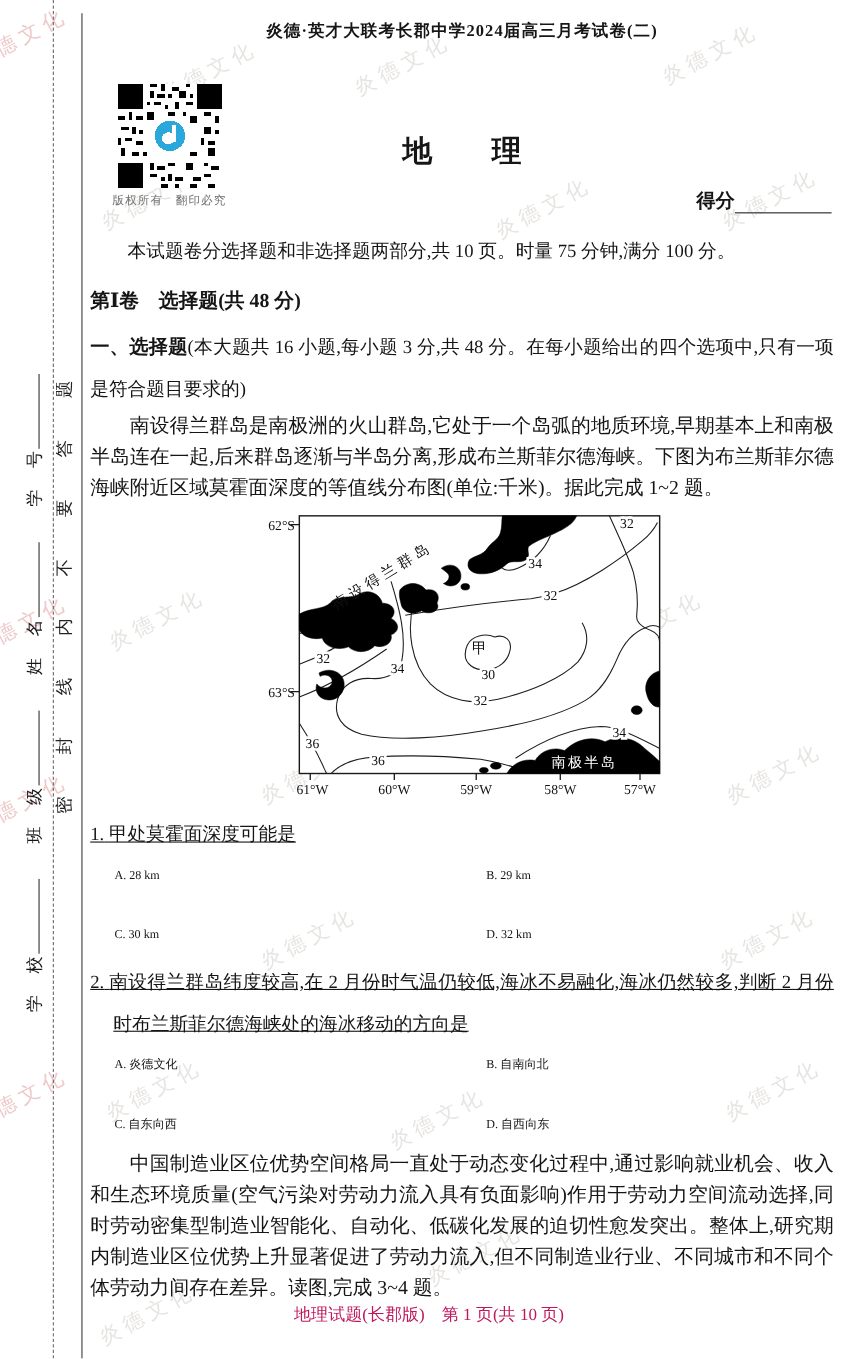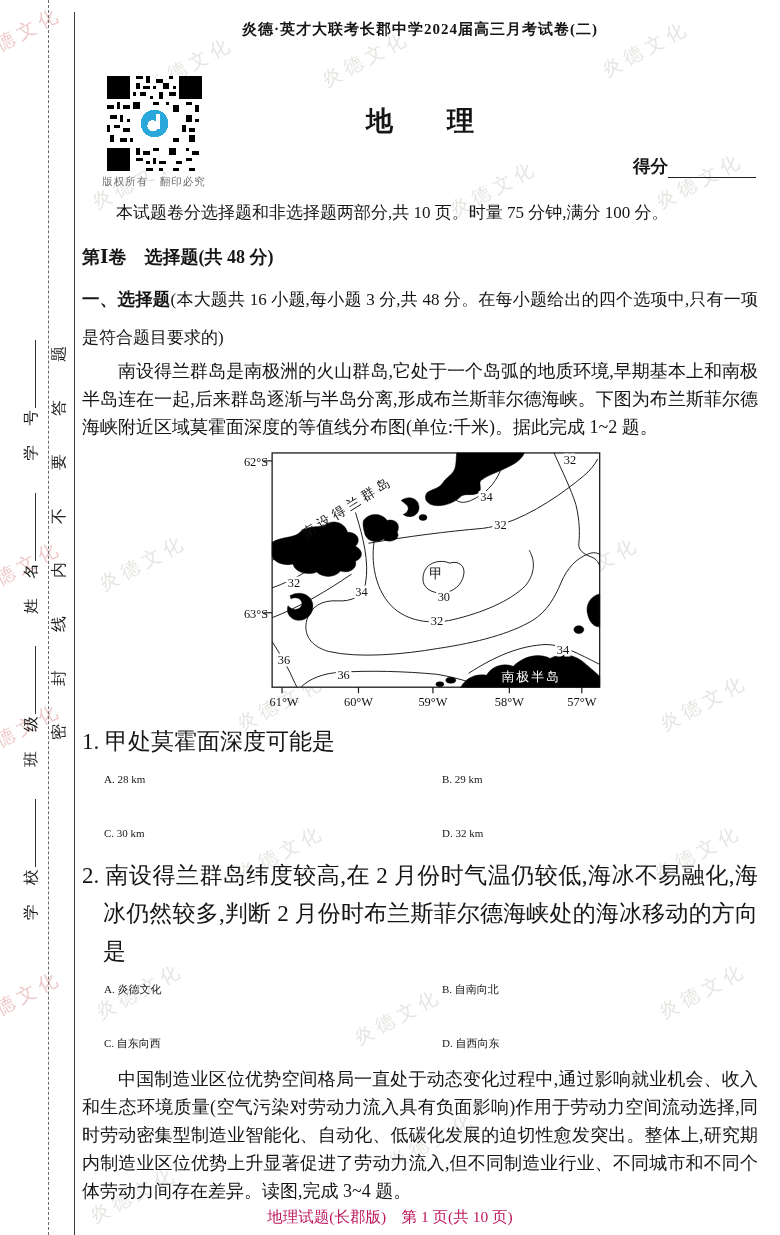--- a/index.html
+++ b/index.html
@@ -16,32 +16,32 @@
   .fill-col{position:absolute;left:16px;top:920px;width:580px;transform:rotate(-90deg);
             transform-origin:0 0;display:flex;justify-content:space-between;align-items:flex-end;
             font-size:15.5px;letter-spacing:2px;white-space:nowrap;}
   .fill-col .blank{display:inline-block;width:68px;height:19px;border-bottom:1px solid #333;}
   .seal-text{position:absolute;left:49px;top:740px;width:430px;transform:rotate(-90deg);
              transform-origin:0 0;font-size:16px;letter-spacing:38px;white-space:nowrap;color:#222;}
   
   .content{position:absolute;left:82px;top:0;width:676px;}
   .exam-title{margin:14px 0 0 0;text-align:center;font-size:15px;font-weight:700;
               letter-spacing:1px;line-height:30px;white-space:nowrap;}
-  .subject{margin:60px 0 0 0;text-align:center;font-size:27px;font-weight:700;line-height:34px;}
+  .subject{margin:76px 0 0 0;text-align:center;font-size:27px;font-weight:700;line-height:34px;}
   .score-row{margin-top:16px;display:flex;justify-content:flex-end;align-items:flex-end;height:24px;padding-right:2px;}
   .score-row .lbl{font-size:17.5px;font-weight:700;}
   .score-row .line{display:inline-block;width:88px;height:20px;border-bottom:1.2px solid #222;}
   p{margin:0;}
   .intro{margin-top:16px;font-size:17px;line-height:38px;text-indent:2em;}
   .sec-head{margin:6px 60px 0 0;text-align:left;font-size:18px;font-weight:700;line-height:38px;}
   .part{margin-top:4px;font-size:17px;line-height:38px;text-align:justify;}
   .part b{font-size:17.5px;}
   .passage{margin-top:0;font-size:18px;line-height:28px;text-indent:2em;text-align:justify;}
   .fig{margin:4px 0 0 152px;}
-  .q{margin-top:6px;font-size:23px;line-height:38px;padding-left:21px;text-indent:-21px;text-align:justify;}
+  .q{margin-top:6px;font-size:17px;line-height:38px;padding-left:21px;text-indent:-21px;text-align:justify;text-decoration:underline;}
   .opts{margin-left:22px;width:650px;display:grid;grid-template-columns:320px 330px;
         font-size:11px;line-height:36px;gap:18px;}
   .footer{margin:2px 60px 0 0;text-align:center;font-size:15.5px;line-height:20px;color:#be185d;}
   
   .qr-block{position:absolute;left:24px;top:76px;width:120px;margin-left:-12px;text-align:center;}
   .qr-block svg{display:block;margin:0 auto;}
   .qr-cap{margin-top:4px;font-size:10.5px;color:#6e6e6e;letter-spacing:1px;
           font-family:"Liberation Sans","DejaVu Sans",sans-serif;white-space:nowrap;}
   
   svg text{font-family:"Liberation Serif","DejaVu Serif",serif;}

